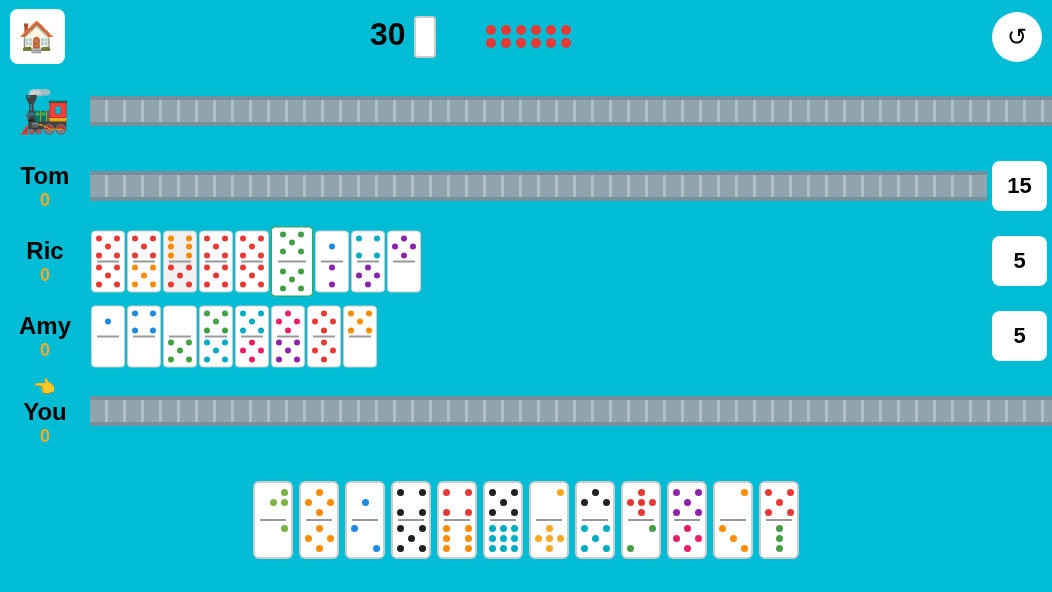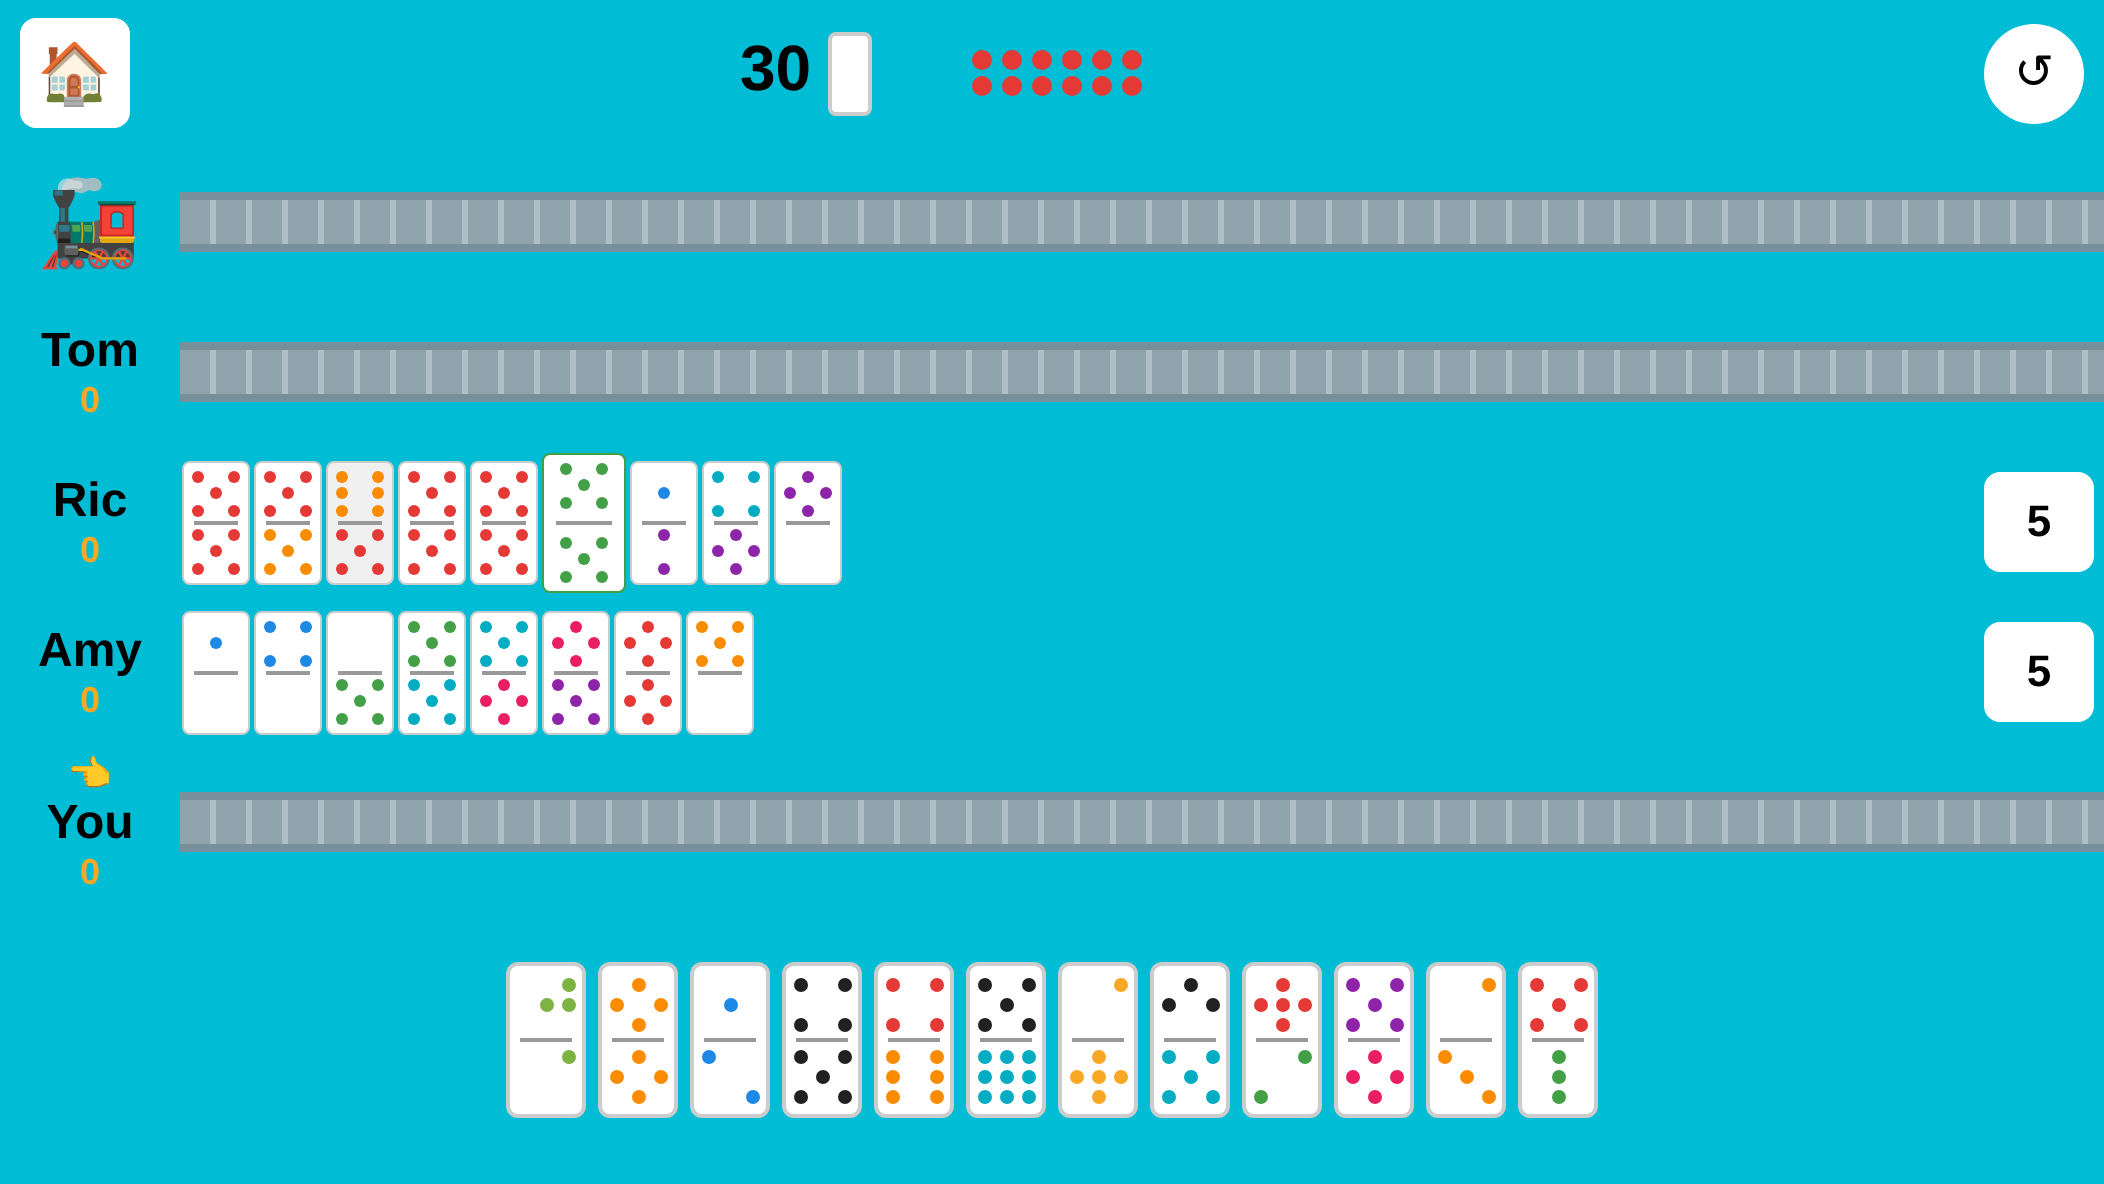--- a/index.html
+++ b/index.html
@@ -315,20 +315,21 @@
     </div>
 
     <div class="player-row">
       <div class="player-label">
         <span class="player-name">Tom</span>
         <span class="player-score">0</span>
       </div>
       <div class="track-area">
         <div class="railroad-track"></div>
       </div>
+      <div class="score-badge">15</div>
     </div>
 
     <div class="player-row">
       <div class="player-label">
         <span class="player-name">Ric</span>
         <span class="player-score">0</span>
       </div>
       <div class="track-area" style="overflow:hidden;">
 
         <div class="domino-chain">

